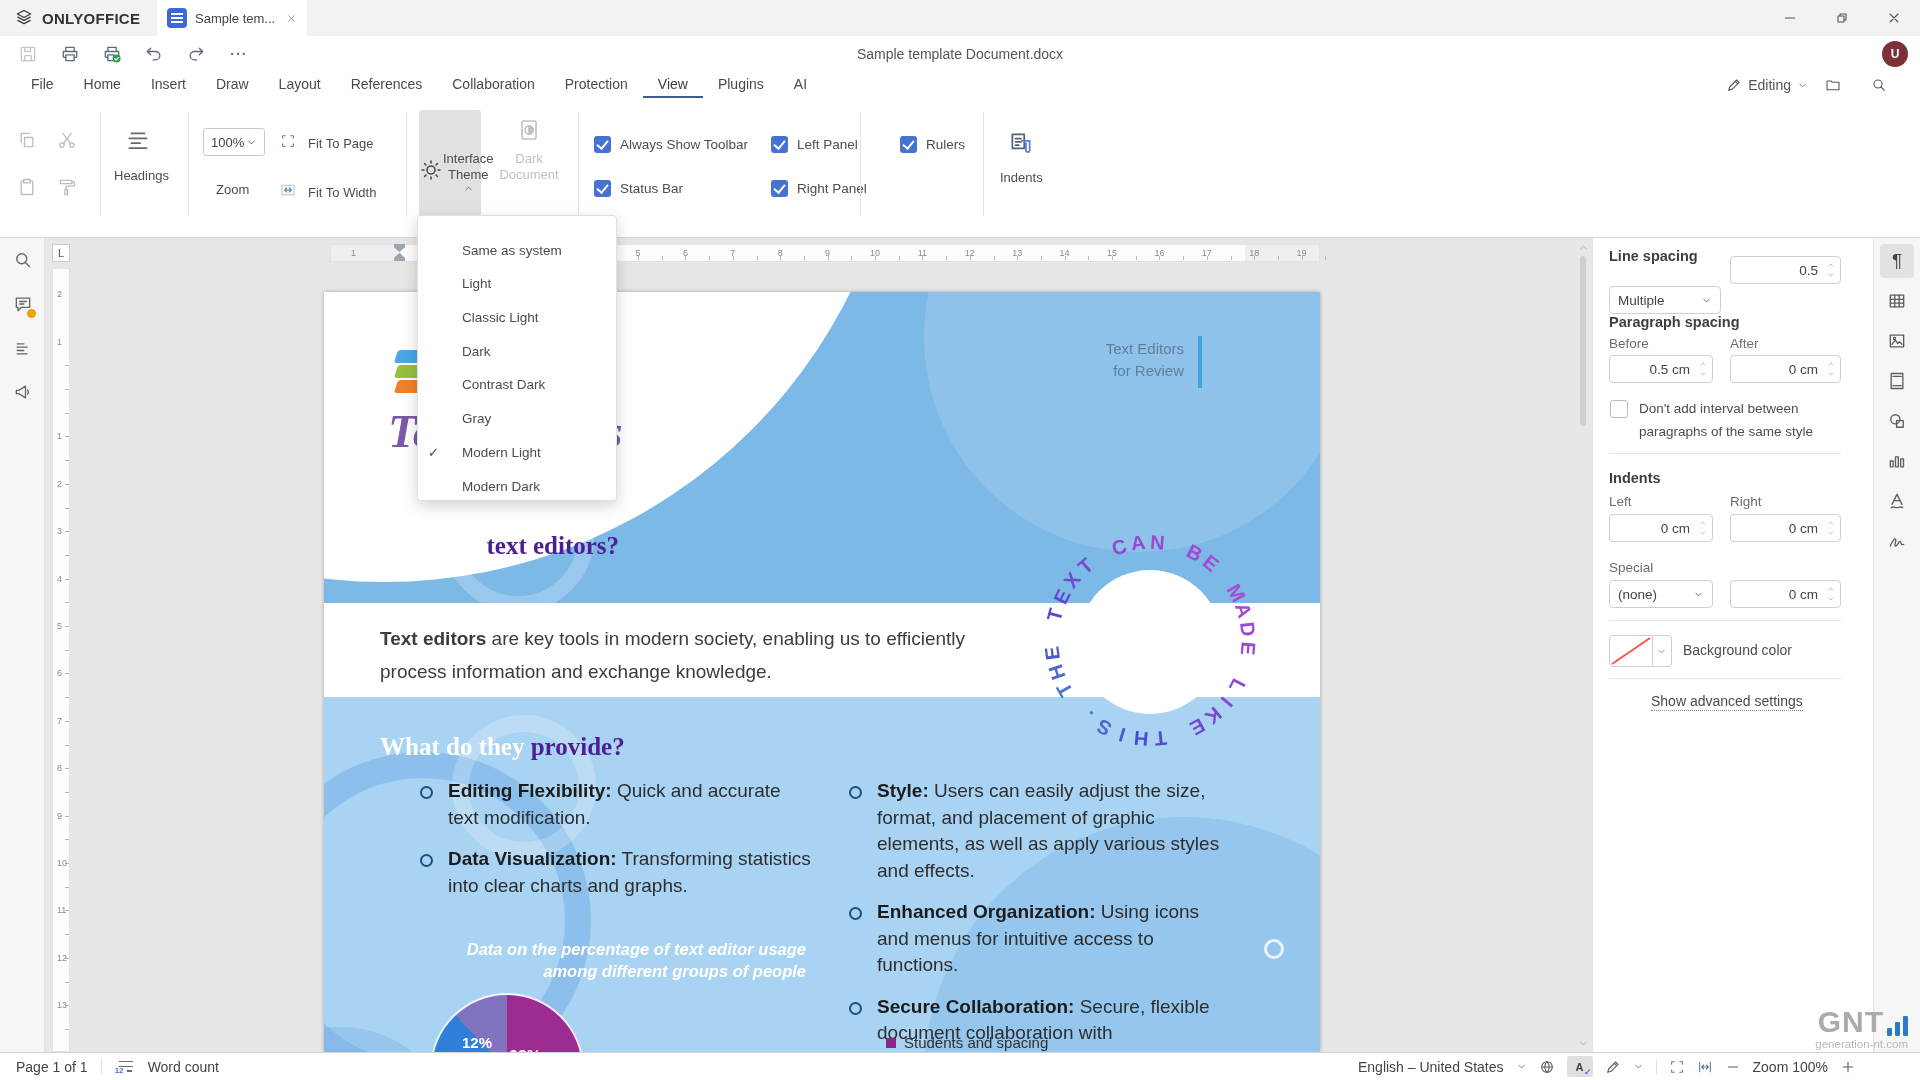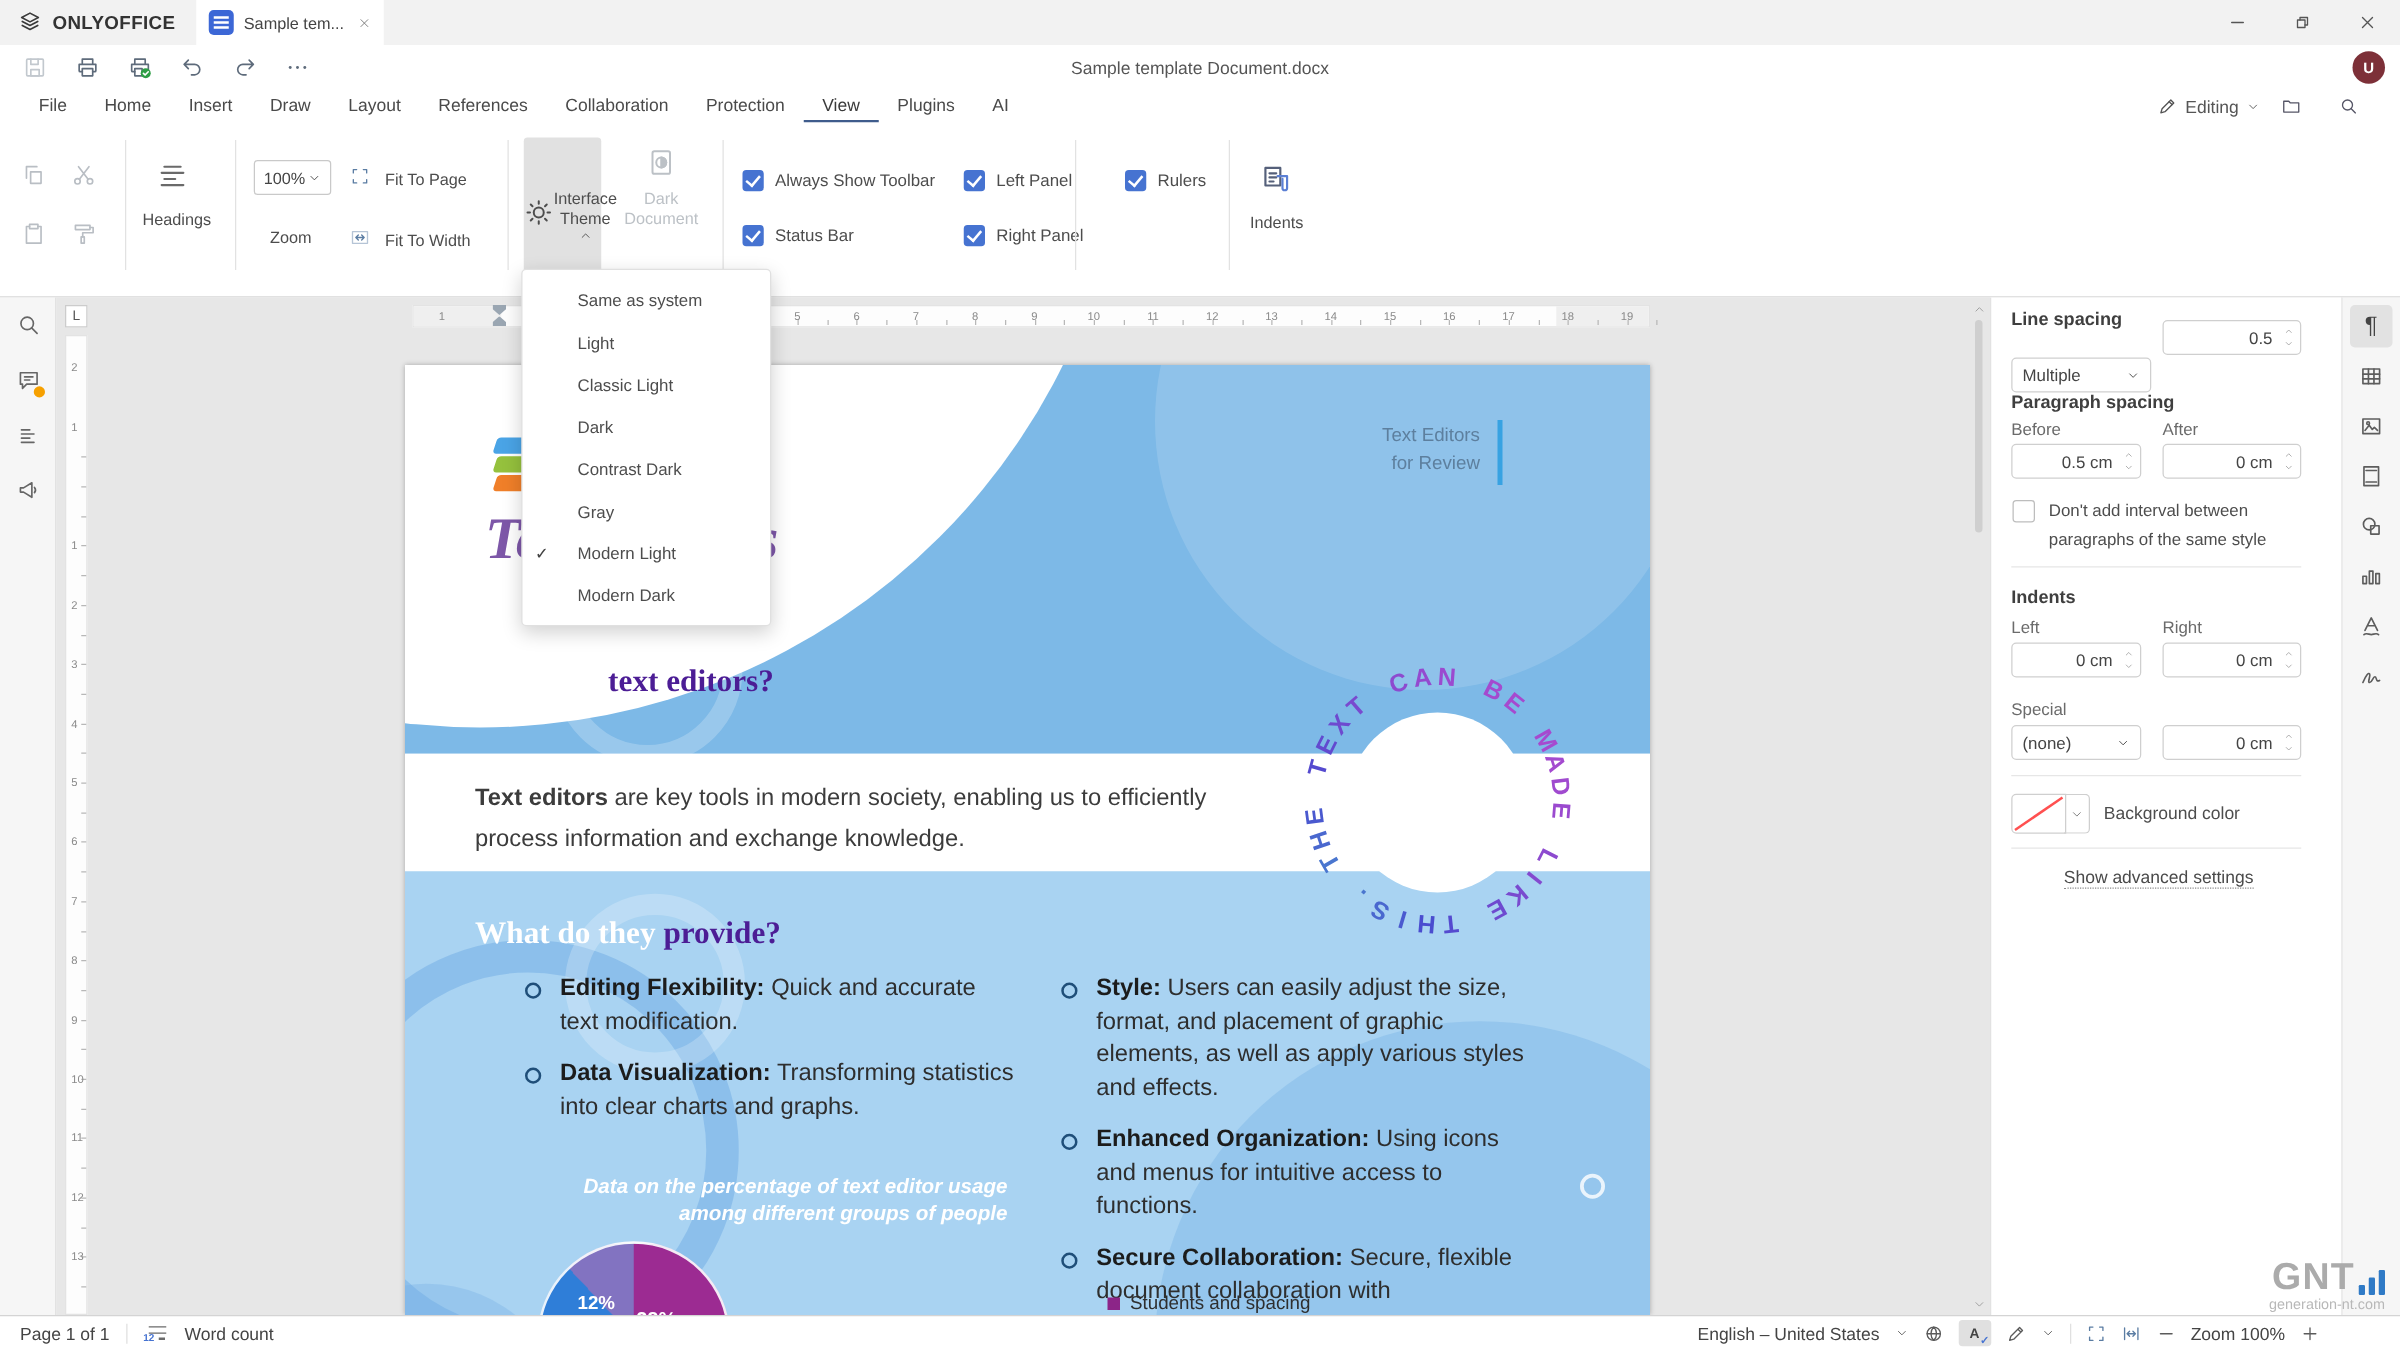--- a/index.html
+++ b/index.html
@@ -50,21 +50,21 @@
   .big-lbl{font-size:13px;text-align:center;line-height:16px;margin-top:9px;}
   .zoombox{position:absolute;left:203px;top:30px;width:62px;height:28px;border:1px solid #c9c9c9;border-radius:3px;
            display:flex;align-items:center;justify-content:space-between;padding:0 7px;box-sizing:border-box;font-size:13px;color:#444;}
   .cb{width:17px;height:17px;border-radius:3px;background:#4673d1;position:relative;flex:none;}
   .cb:after{content:"";position:absolute;left:5px;top:2px;width:5px;height:9px;border:solid #fff;border-width:0 2px 2px 0;transform:rotate(40deg);}
   .cbrow{position:absolute;display:flex;align-items:center;gap:9px;font-size:13.5px;color:#4d4d4d;white-space:nowrap;}
 
   
   #theme-menu{left:417px;top:215px;width:200px;height:286px;background:#fff;border:1px solid #e0e0e0;border-radius:4px;
               box-shadow:0 5px 15px rgba(0,0,0,.18);z-index:40;padding:8px 0;box-sizing:border-box;}
-  .dd-item{height:33.7px;display:flex;align-items:center;padding-left:44px;font-size:13.5px;color:#4d4d4d;position:relative;}
+  .dd-item{height:33.7px;display:flex;align-items:flex-end;padding-left:44px;font-size:13.5px;color:#4d4d4d;position:relative;}
   .dd-check{position:absolute;left:10px;width:16px;font-size:13px;color:#444;}
 
   
   #workarea{left:0;top:238px;width:1920px;height:814px;background:#e7e7e7;}
   #left-strip{left:0;top:238px;width:45px;height:814px;background:#f6f6f6;border-right:1px solid #e2e2e2;box-sizing:border-box;}
   .stripbtn{width:45px;height:44px;display:flex;align-items:center;justify-content:center;color:#666;position:relative;}
   .badge{position:absolute;right:9px;bottom:8px;width:9px;height:9px;border-radius:50%;background:#f6a000;}
   #right-strip{left:1873px;top:238px;width:47px;height:814px;background:#f6f6f6;border-left:1px solid #e2e2e2;box-sizing:border-box;}
   .rstripbtn{width:34px;height:34px;margin:6px auto;display:flex;align-items:center;justify-content:center;color:#5d5d5d;border-radius:4px;}
   .rstripbtn.active{background:#e2e2e2;}

